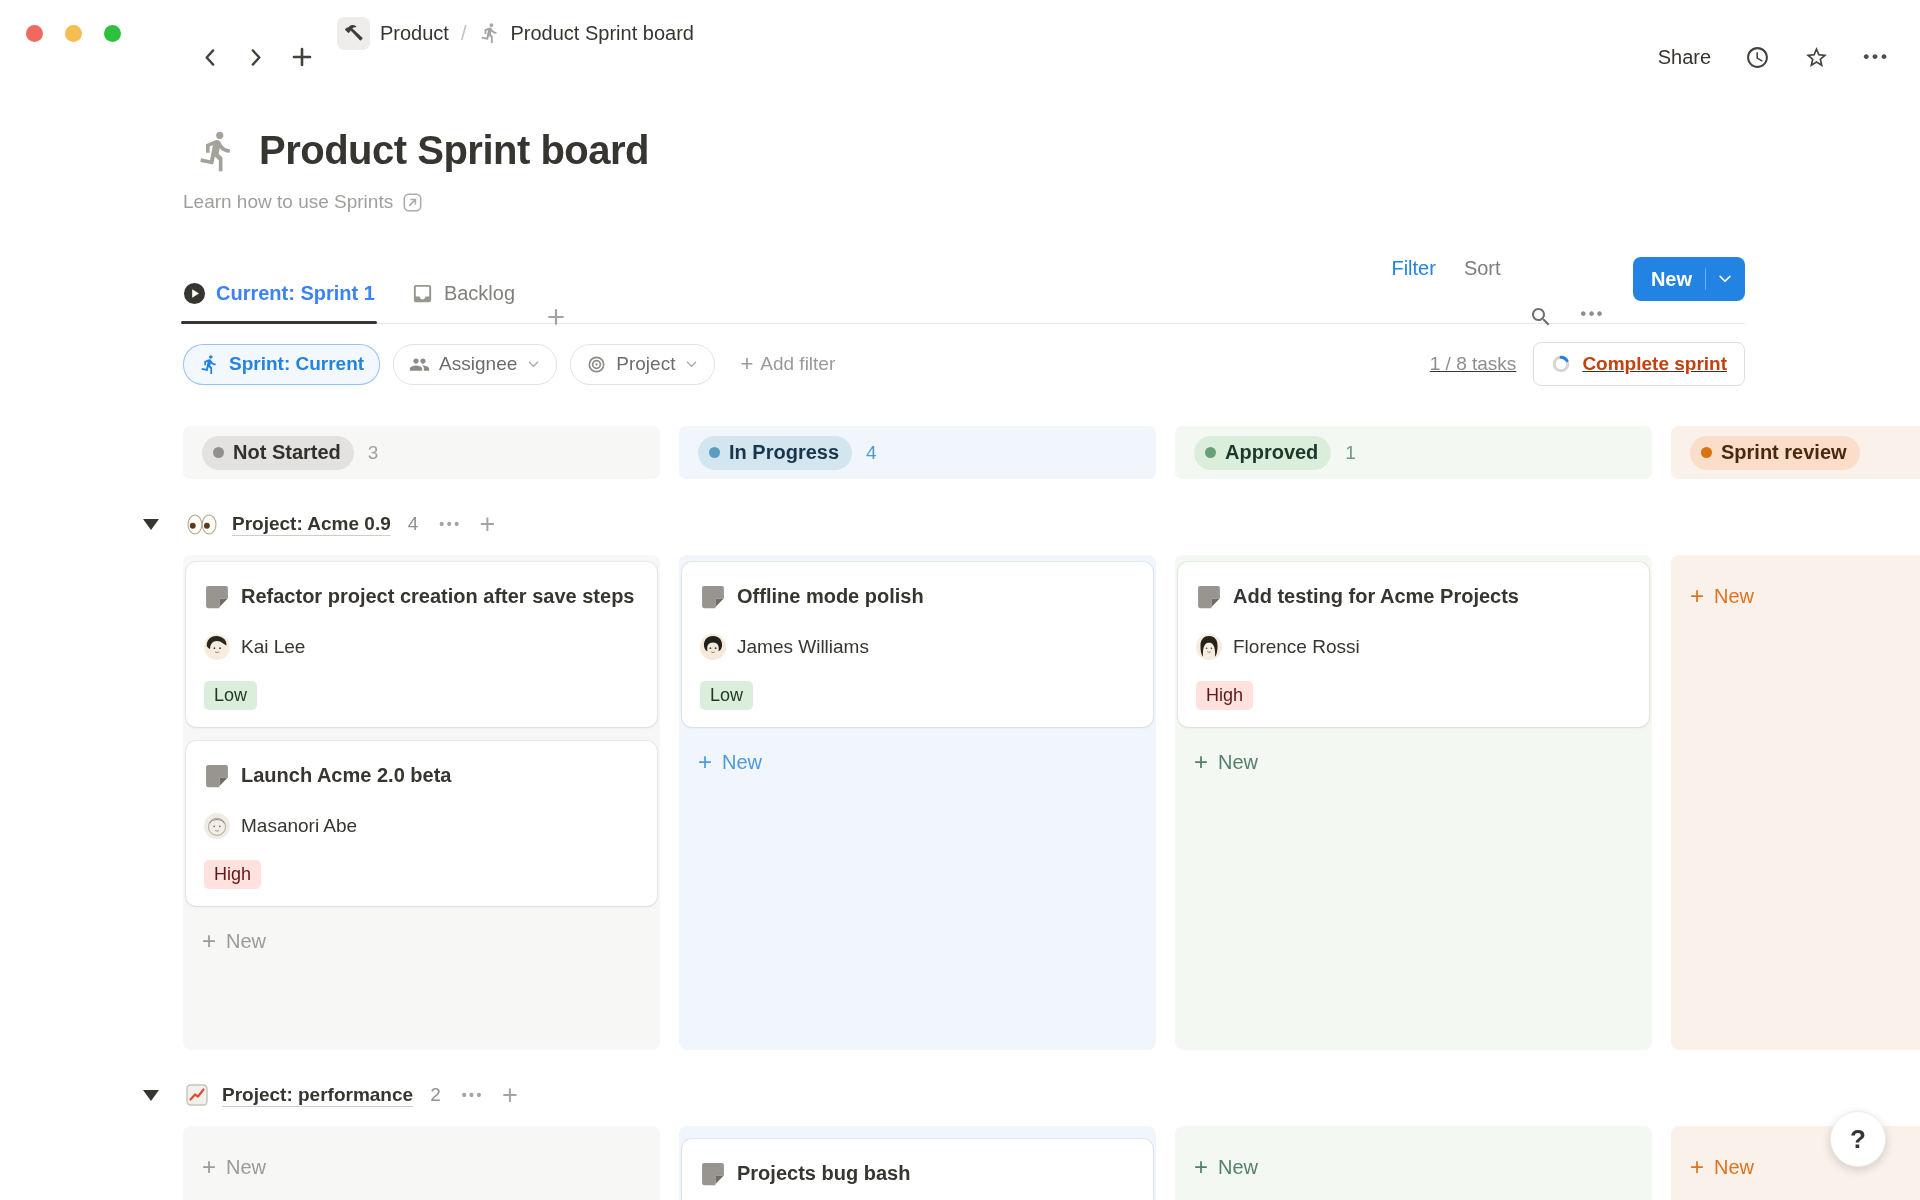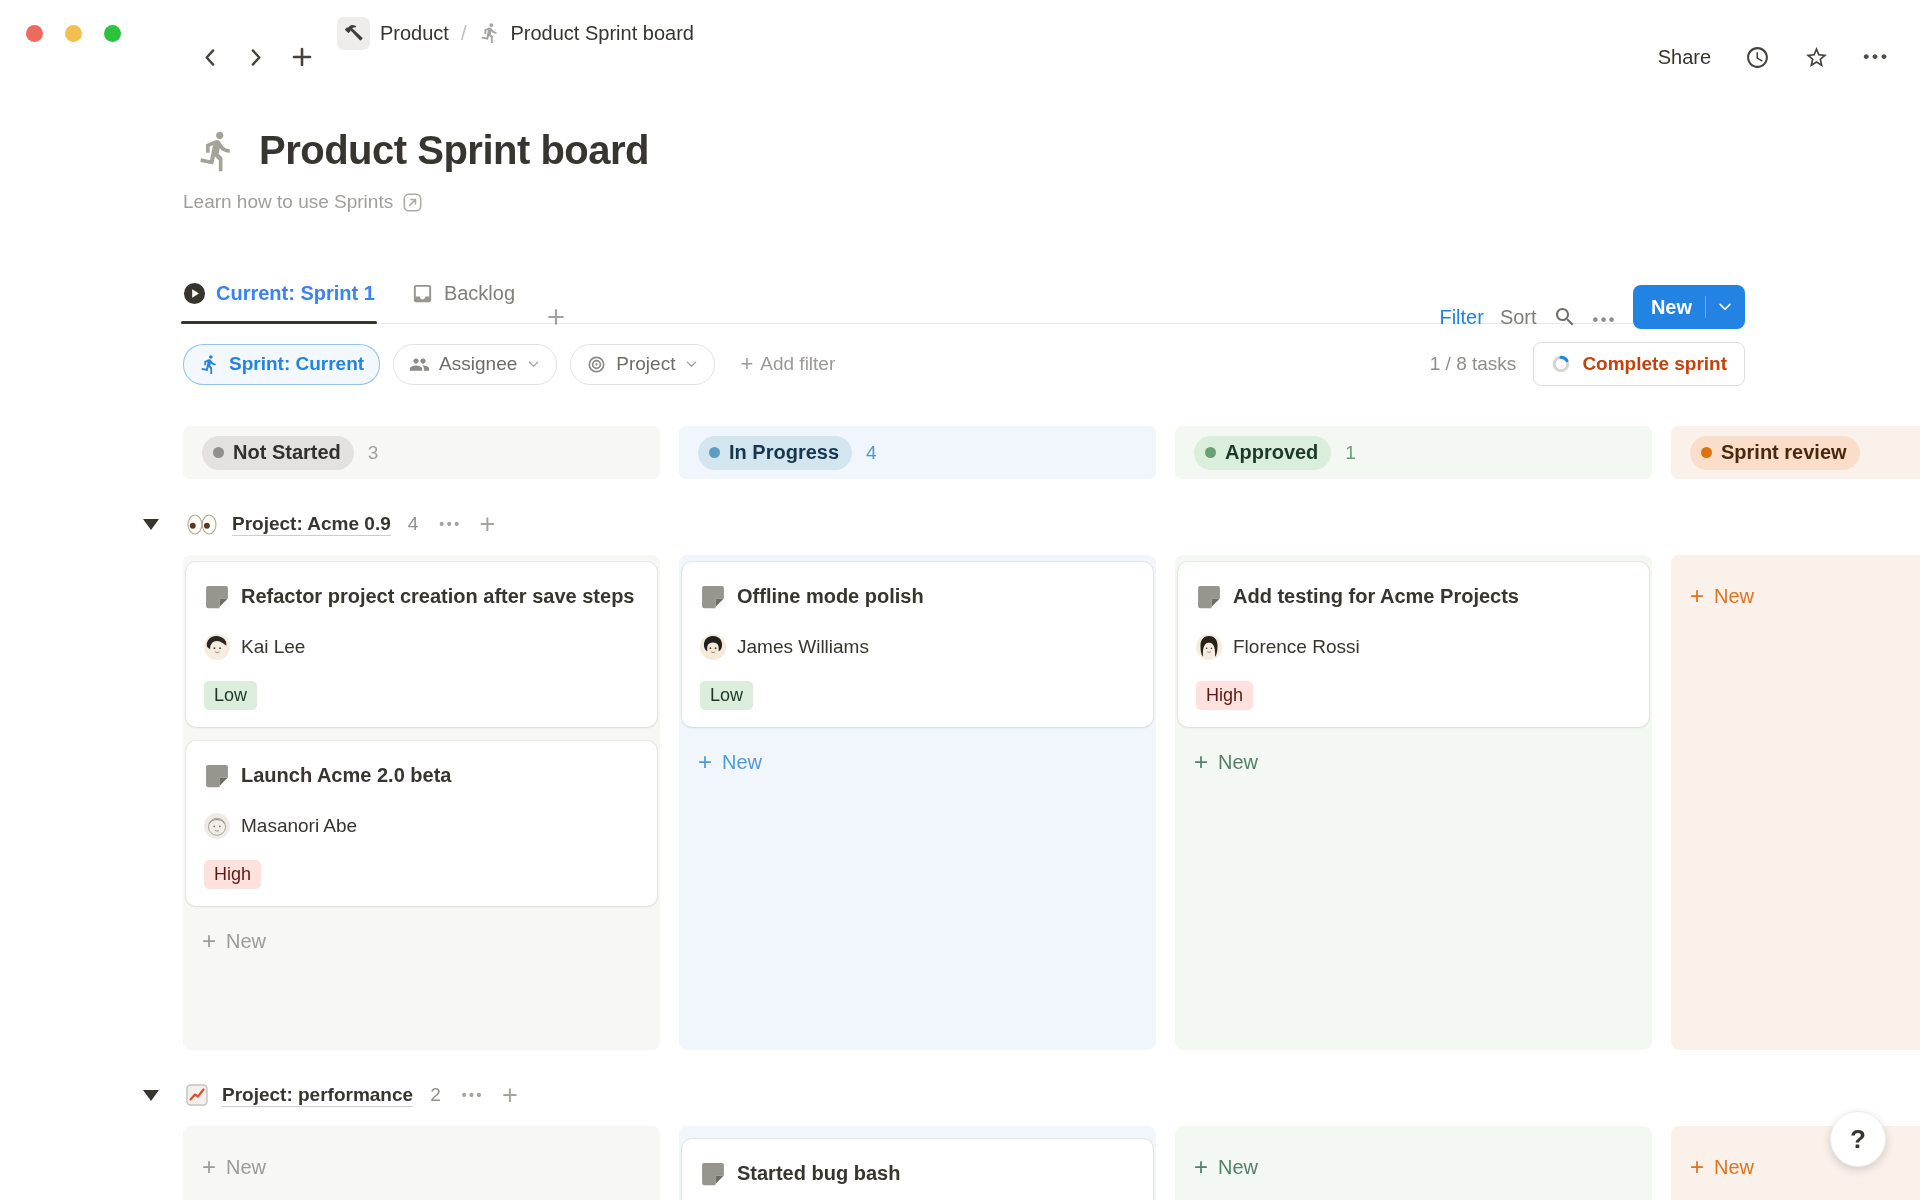--- a/index.html
+++ b/index.html
@@ -36,41 +36,41 @@
 
   
   .view-bar{margin-top:50px;width:1562px;height:60px;display:flex;align-items:center;border-bottom:1px solid #E9E9E7;position:relative;}
   .tabs{display:flex;align-items:center;gap:36px;height:100%;}
   .tab{display:flex;align-items:center;gap:10px;font-size:20px;color:#81807C;font-weight:500;position:relative;height:100%;cursor:pointer;}
   .tab.active{color:#3b82f6;font-weight:600;}
   .tab.active::after{content:"";position:absolute;left:-2px;right:-2px;bottom:-1px;height:3px;background:#37352F;border-radius:3px;}
   .tab .t-ic{color:#97968F;}
   .tab.active .t-ic{color:#37352F;}
   .tab-add{color:#A3A2A0;margin-left:-6px;}
-  .viewbar-right{margin-left:auto;display:flex;align-items:flex-end;gap:16px;}
+  .viewbar-right{margin-left:auto;display:flex;align-items:flex-start;gap:28px;}
   .lnk{font-size:20px;background:none;border:none;padding:0;cursor:pointer;}
   .lnk.filter{color:#2383E2;}
   .lnk.sort{color:#7E7D79;}
   .vb-ic{color:#6F6E6A;}
   .vb-ellipsis{font-size:16px;letter-spacing:2.5px;color:#8F8E8B;font-weight:700;}
   .new-btn{display:flex;align-items:center;height:44px;background:#2383E2;color:#fff;border:none;border-radius:8px;padding:0 0 0 18px;font-size:20px;font-weight:600;cursor:pointer;font-family:inherit;}
   .new-btn .sep{width:1px;height:22px;background:rgba(255,255,255,0.35);margin:0 10px 0 13px;}
   .new-btn .chev{padding-right:11px;color:#fff;display:flex;}
 
   
   .filter-bar{margin-top:18px;width:1562px;display:flex;align-items:center;}
   .chips{display:flex;align-items:center;gap:13px;}
   .chip{display:flex;align-items:center;gap:9px;height:39px;border-radius:20px;padding:0 15px;font-size:19px;border:1px solid #E4E3E1;background:#fff;color:#6E6D69;cursor:pointer;}
   .chip .c-ic{color:#8C8B87;}
   .chip .c-chev{color:#A7A6A3;}
   .chip.active{color:#2383E2;border-color:rgba(35,131,226,0.45);background:#F2F8FD;font-weight:600;}
   .chip.active .c-ic{color:#2383E2;}
   .add-filter{display:flex;align-items:center;gap:7px;color:#9B9A97;font-size:19px;margin-left:12px;cursor:pointer;}
   .add-filter .pl{font-size:22px;line-height:1;}
-  .filter-right{margin-left:auto;display:flex;align-items:center;gap:17px;}
+  .filter-right{margin-left:auto;display:flex;align-items:center;gap:17px;text-decoration:underline;}
   .tasks-summary{color:#8F8E8B;font-size:19px;}
   .complete-btn{display:flex;align-items:center;gap:11px;height:44px;padding:0 17px;border:1px solid #DEDDDB;background:#fff;border-radius:8px;font-size:19px;font-weight:600;color:#c2410c;cursor:pointer;font-family:inherit;}
 
   
   .board{margin-top:40px;}
   .board-row{display:flex;gap:19px;}
   .colw{width:477px;flex:none;}
   .col-head{height:53px;border-radius:7px;display:flex;align-items:center;padding:0 19px;gap:14px;box-sizing:border-box;}
   .pill{display:flex;align-items:center;gap:9px;height:34px;border-radius:17px;padding:0 13px 0 11px;font-size:20px;font-weight:600;cursor:pointer;}
   .dot{width:11px;height:11px;border-radius:50%;}
@@ -572,21 +572,21 @@
             <span class="pl">+</span>
             <span>New</span>
           </div>
         </div>
         <div class="colw stack t1">
           <div class="card" style="margin-top:6px;">
             <div class="card-title-row">
               <svg class="ic page-ic" width="26" height="26">
                   <use href="#i-page"></use>
                 </svg>
-              <div class="card-title">Started bug bash</div>
+              <div class="card-title">Projects bug bash</div>
             </div>
           </div>
         </div>
         <div class="colw stack t2">
           <div class="new-row new-green" style="margin-top:13px;">
             <span class="pl">+</span>
             <span>New</span>
           </div>
         </div>
         <div class="colw stack t3">

